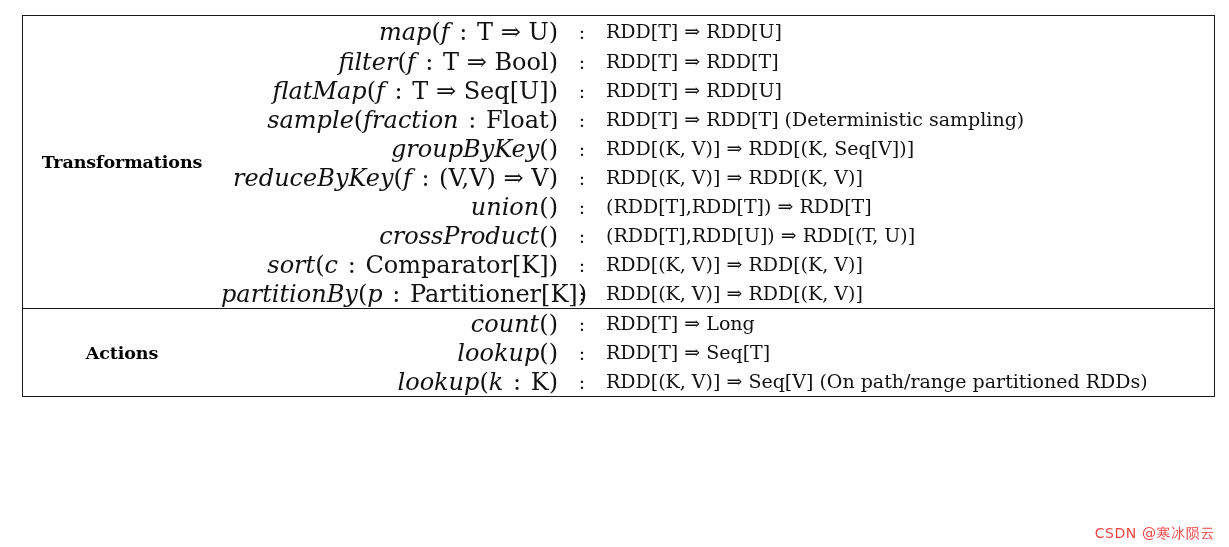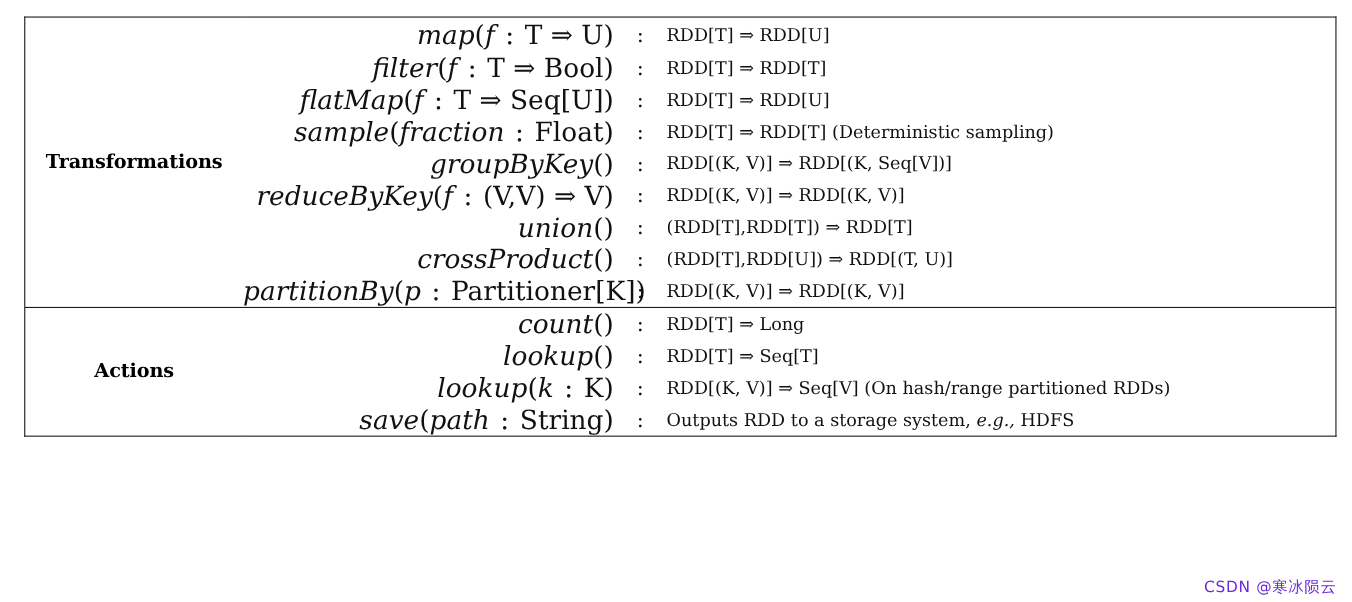--- a/index.html
+++ b/index.html
@@ -88,40 +88,40 @@
     line-height: 1.0;
   }
   .col-colon {
     width: 26px;
     text-align: center;
     font-size: 19px;
   }
   .col-type {
     text-align: left;
     padding-left: 11px !important;
-    font-size: 16px;
+    font-size: 19px;
     line-height: 1.0;
   }
 
   
   .fn { font-style: italic; }
   .prm { font-style: italic; }
   .rm { font-style: normal; }
   .note { font-style: normal; }
   .em { font-style: italic; }
   .colonsep { padding: 0 2px; }
 
   
   .watermark {
     position: absolute;
     right: 14px;
     bottom: 4px;
     font-family: "DejaVu Sans", "Liberation Sans", sans-serif;
     font-size: 14px;
-    color: #6d28d9;
+    color: #ef4444;
     letter-spacing: 0.6px;
     white-space: nowrap;
     user-select: none;
   }
 </style>
 </head>
 <body>
 
 <div id="page">
 
@@ -166,20 +166,25 @@
                   <td class="col-sig"><span class="fn">union</span><span class="rm">()</span></td>
                   <td class="col-colon">:</td>
                   <td class="col-type"><span class="rm">(RDD[T],RDD[T]) ⇒ RDD[T]</span></td>
                 </tr>
                 <tr class="r">
                   <td class="col-sig"><span class="fn">crossProduct</span><span class="rm">()</span></td>
                   <td class="col-colon">:</td>
                   <td class="col-type"><span class="rm">(RDD[T],RDD[U]) ⇒ RDD[(T, U)]</span></td>
                 </tr>
                 <tr class="r">
+                  <td class="col-sig"><span class="fn">sort</span><span class="rm">(<span class="prm">c</span><span class="colonsep"> : </span>Comparator[K])</span></td>
+                  <td class="col-colon">:</td>
+                  <td class="col-type"><span class="rm">RDD[(K, V)] ⇒ RDD[(K, V)]</span></td>
+                </tr>
+                <tr class="r">
                   <td class="col-sig"><span class="fn">partitionBy</span><span class="rm">(<span class="prm">p</span><span class="colonsep"> : </span>Partitioner[K])</span></td>
                   <td class="col-colon">:</td>
                   <td class="col-type"><span class="rm">RDD[(K, V)] ⇒ RDD[(K, V)]</span></td>
                 </tr>
               </tbody>
           </table>
         </td>
       </tr>
       <tr class="section-divider">
         <td class="section-label">Actions</td>
@@ -192,26 +197,21 @@
                   <td class="col-type"><span class="rm">RDD[T] ⇒ Long</span></td>
                 </tr>
                 <tr class="r">
                   <td class="col-sig"><span class="fn">lookup</span><span class="rm">()</span></td>
                   <td class="col-colon">:</td>
                   <td class="col-type"><span class="rm">RDD[T] ⇒ Seq[T]</span></td>
                 </tr>
                 <tr class="r">
                   <td class="col-sig"><span class="fn">lookup</span><span class="rm">(<span class="prm">k</span><span class="colonsep"> : </span>K)</span></td>
                   <td class="col-colon">:</td>
-                  <td class="col-type"><span class="rm">RDD[(K, V)] ⇒ Seq[V]</span><span class="note">  (On hash/range partitioned RDDs)</span></td>
-                </tr>
-                <tr class="r">
-                  <td class="col-sig"><span class="fn">save</span><span class="rm">(<span class="prm">path</span><span class="colonsep"> : </span>String)</span></td>
-                  <td class="col-colon">:</td>
-                  <td class="col-type"><span class="rm">Outputs RDD to a storage system, <span class="em">e.g.,</span> HDFS</span></td>
+                  <td class="col-type"><span class="rm">RDD[(K, V)] ⇒ Seq[V]</span><span class="note">  (On path/range partitioned RDDs)</span></td>
                 </tr>
               </tbody>
           </table>
         </td>
       </tr>
     </tbody>
   </table>
 
   <div class="watermark">CSDN @寒冰陨云</div>
 

